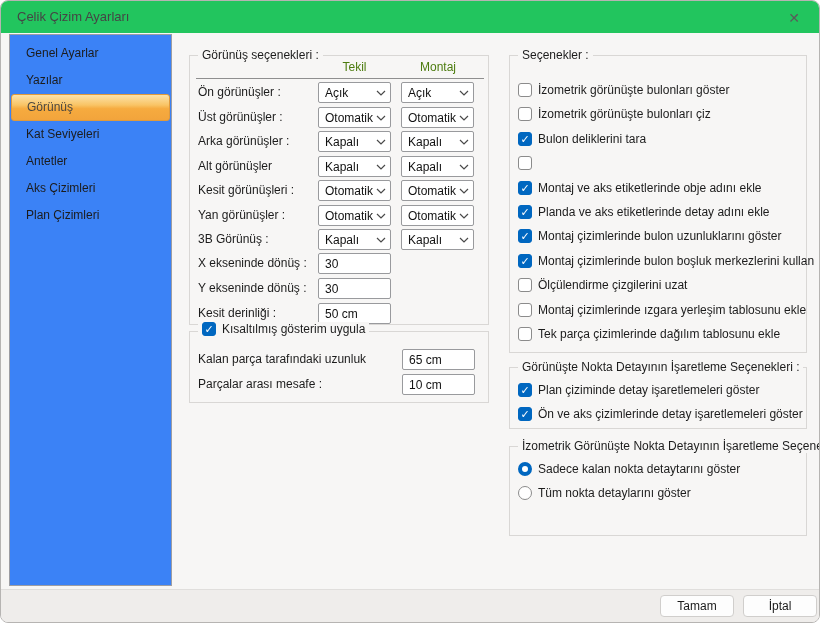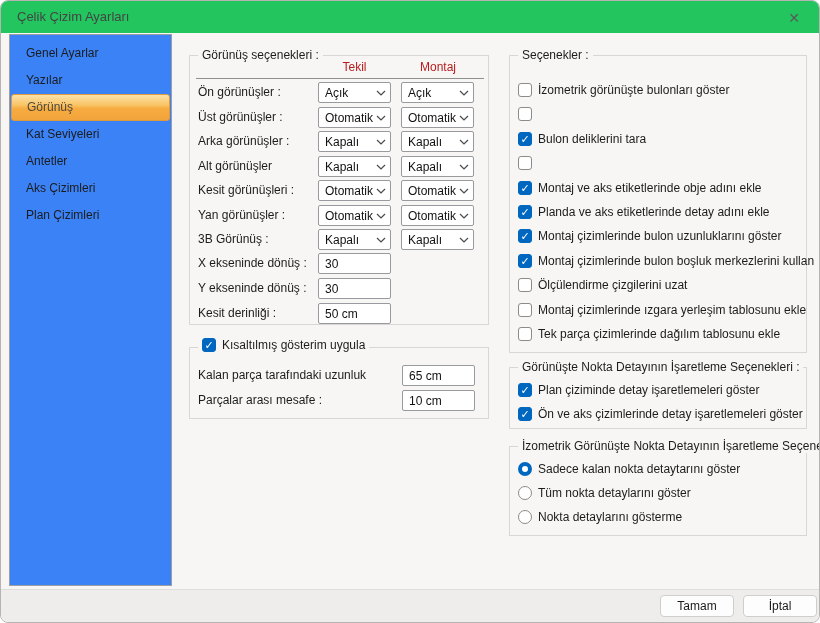--- a/index.html
+++ b/index.html
@@ -21,21 +21,21 @@
   .side-item.selected{margin:0 1px;padding-left:15px;border:1px solid #e09a3c;border-radius:3px;
     background:linear-gradient(to bottom,#fce2a9 0%,#f9c465 40%,#f6ab3f 55%,#f2a43c 100%);
     color:#4c4840;line-height:25px;}
   
   .group{position:absolute;border:1px solid #d9d7d5;background:#f7f6f5;}
   .group-label{position:absolute;top:-8px;left:8px;background:#f7f6f5;padding:0 4px;
     font-size:12px;color:#1c1c1c;white-space:nowrap;}
   .group-label-check{display:flex;align-items:center;gap:6px;top:-10px;}
   
   .row-label{position:absolute;left:8px;font-size:12px;color:#1c1c1c;line-height:21px;white-space:nowrap;}
-  .col-head{position:absolute;top:4px;font-size:12px;color:#b91c1c;text-align:center;}
+  .col-head{position:absolute;top:4px;font-size:12px;color:#4d7c0f;text-align:center;}
   .col-sep{position:absolute;left:6px;width:288px;height:1px;background:#8f8f8f;top:22px;}
   
   .combo{position:absolute;width:73px;height:21px;background:#ffffff;border:1px solid #999a9d;
     border-radius:2px;display:flex;align-items:center;padding:0 4px 0 6px;cursor:default;}
   .combo-val{flex:1;font-size:12px;color:#111;overflow:hidden;white-space:nowrap;}
   .combo .chev{display:flex;align-items:center;}
   
   .tbox{position:absolute;width:73px;height:21px;background:#ffffff;border:1px solid #999a9d;
     border-radius:2px;font-size:12px;color:#111;padding:0 6px;outline:none;}
   
@@ -200,39 +200,40 @@
           </span>
         </div>
         <span class="row-label" style="top: 197px;">X ekseninde dönüş :</span>
         <input class="tbox" type="text" value="30" style="left: 128px; top: 197px;">
         <span class="row-label" style="top: 222px;">Y ekseninde dönüş :</span>
         <input class="tbox" type="text" value="30" style="left: 128px; top: 222px;">
         <span class="row-label" style="top: 247px;">Kesit derinliği :</span>
         <input class="tbox" type="text" value="50 cm" style="left: 128px; top: 247px;">
       </div>
 
-    <div class="group" id="g2" style="left:188px;top:314px;width:300px;height:72px;">
+    <div class="group" id="g2" style="left:188px;top:298px;width:300px;height:72px;">
       <span class="group-label group-label-check">
         <span class="chk on"></span>
         <span>Kısaltılmış gösterim uygula</span>
       </span>
     <span class="row-label" style="top: 17px;">Kalan parça tarafındaki uzunluk</span>
         <input class="tbox" type="text" value="65 cm" style="left: 212px; top: 17px;">
         <span class="row-label" style="top: 42px;">Parçalar arası mesafe :</span>
         <input class="tbox" type="text" value="10 cm" style="left: 212px; top: 42px;">
       </div>
 
     <div class="group" id="g3" style="left:508px;top:22px;width:298px;height:298px;">
       <span class="group-label">Seçenekler :</span>
     <div class="chk-row" style="top: 26px;">
           <span class="chk"></span>
           <span class="chk-label">İzometrik görünüşte bulonları göster</span>
         </div>
         <div class="chk-row" style="top: 50px;">
           <span class="chk"></span>
+          <span class="chk-label">İzometrik görünüşte bulonları çiz</span>
         </div>
         <div class="chk-row" style="top: 75px;">
           <span class="chk on"></span>
           <span class="chk-label">Bulon deliklerini tara</span>
         </div>
         <div class="chk-row" style="top: 99px;">
           <span class="chk"></span>
         </div>
         <div class="chk-row" style="top: 124px;">
           <span class="chk on"></span>
@@ -279,24 +280,20 @@
     <div class="group" id="g5" style="left:508px;top:413px;width:298px;height:90px;">
       <span class="group-label">İzometrik Görünüşte Nokta Detayının İşaretleme Seçenekleri :</span>
     <div class="chk-row" style="top: 14px;">
           <span class="radio on"></span>
           <span class="chk-label">Sadece kalan nokta detaytarını göster</span>
         </div>
         <div class="chk-row" style="top: 38px;">
           <span class="radio"></span>
           <span class="chk-label">Tüm nokta detaylarını göster</span>
         </div>
-        <div class="chk-row" style="top: 62px;">
-          <span class="radio"></span>
-          <span class="chk-label">Nokta detaylarını gösterme</span>
-        </div>
       </div>
 
   </div>
 
   <div class="footer">
     <button class="btn" style="left:659px;">Tamam</button>
     <button class="btn" style="left:742px;">İptal</button>
   </div>
 
 </div>

